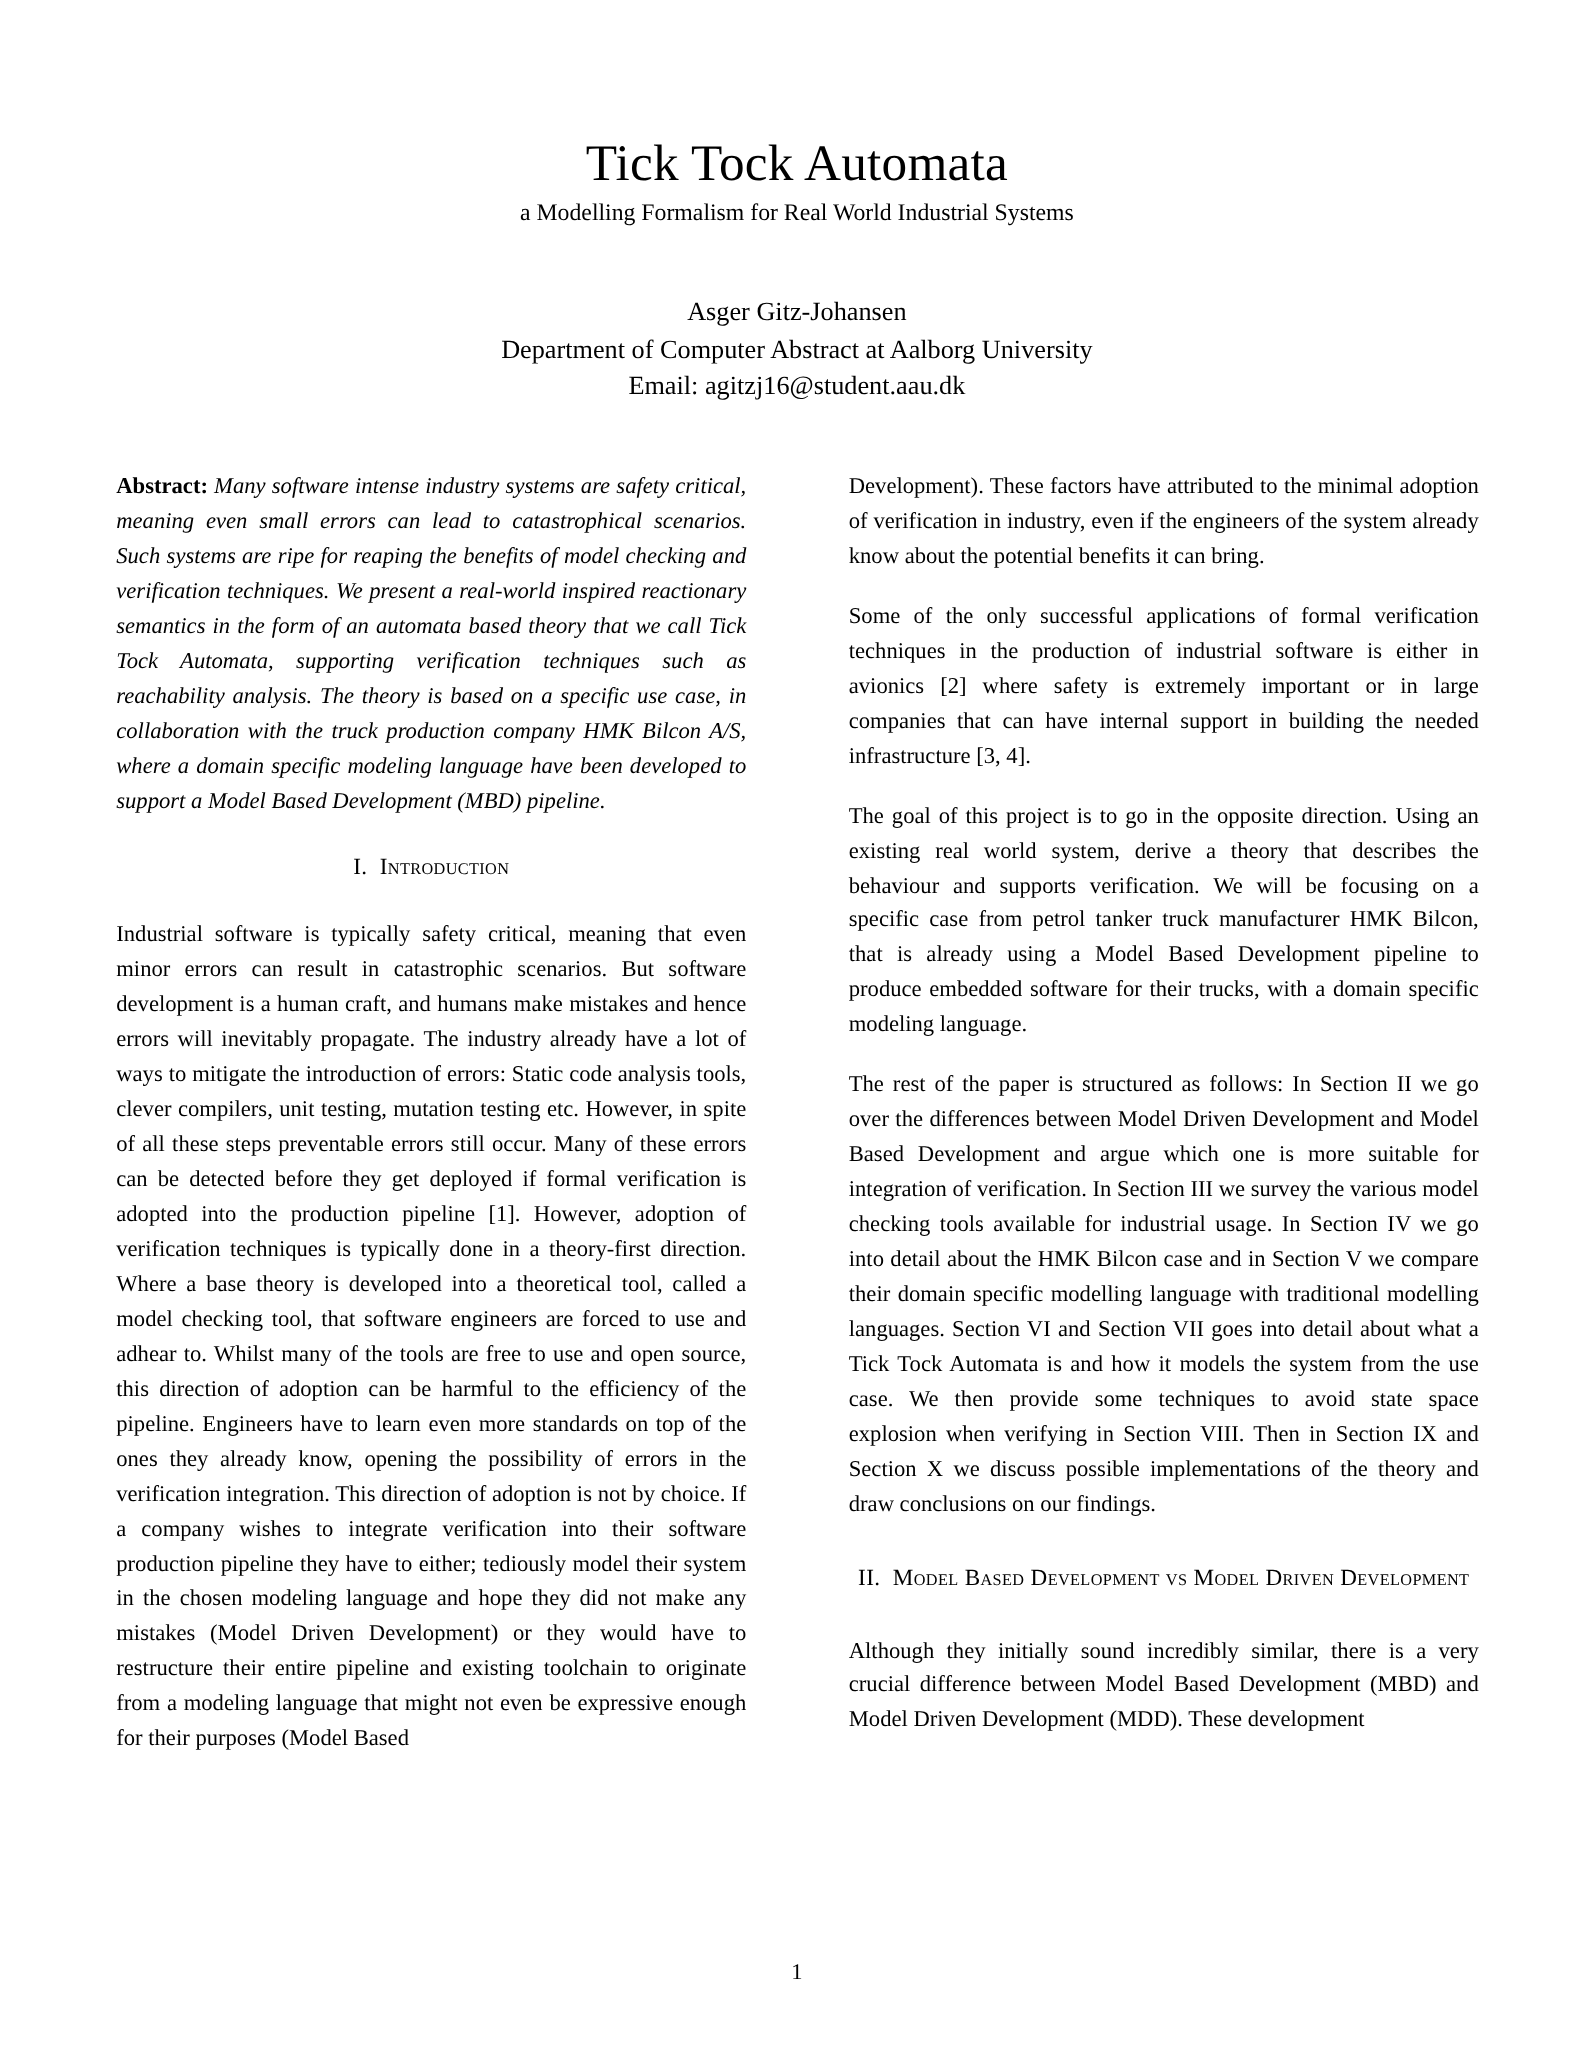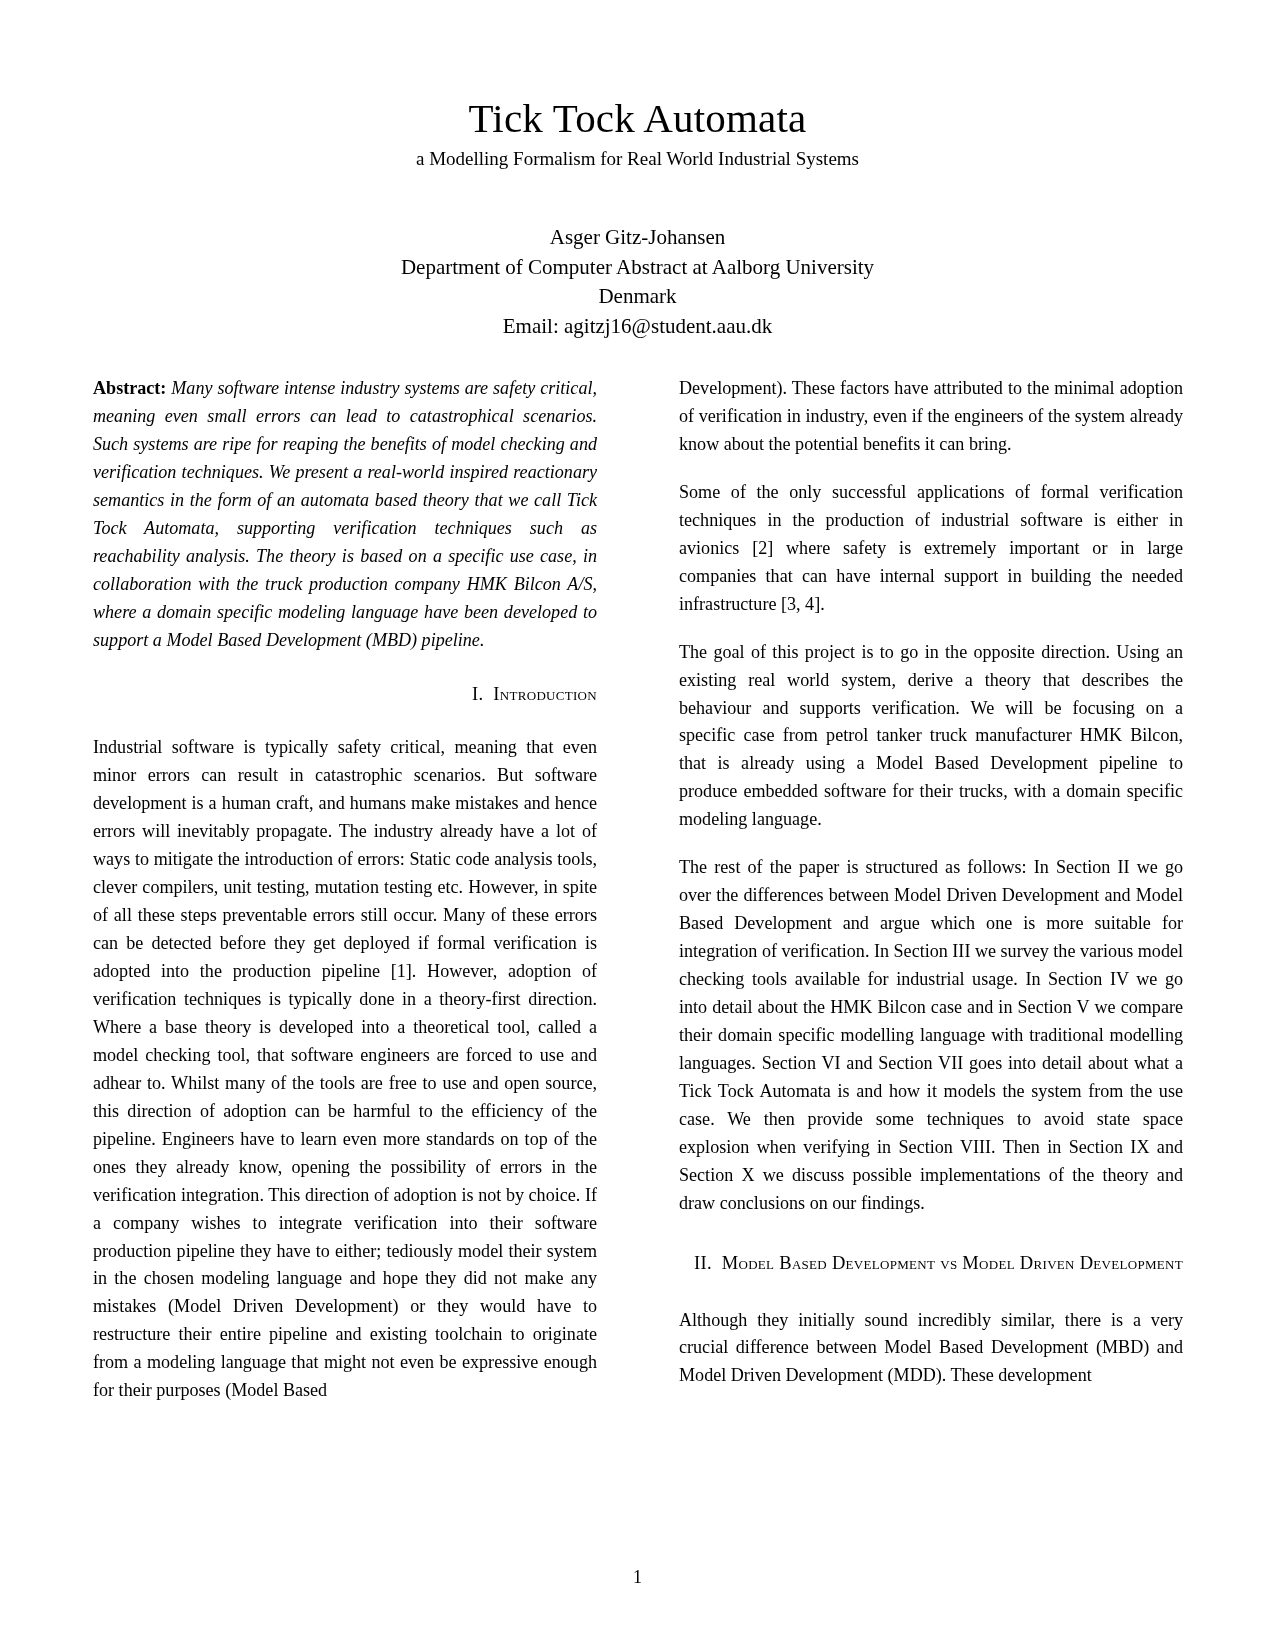--- a/index.html
+++ b/index.html
@@ -13,21 +13,21 @@
     font-family: "Liberation Serif", "DejaVu Serif", serif;
     color: #000000;
     position: relative;
     overflow: hidden;
   }
   .page {
     width: 1275px;
     height: 1651px;
     position: relative;
     box-sizing: border-box;
-    padding: 0;
+    padding: 12px;
   }
 
   
   .title-block {
     text-align: center;
     padding-top: 96px;
   }
   .paper-title {
     font-size: 41px;
     font-weight: normal;
@@ -73,21 +73,21 @@
     hyphens: none;
   }
   p.abstract {
     font-style: italic;
   }
   p.abstract .lead {
     font-style: normal;
     font-weight: bold;
   }
   .section-head {
-    text-align: right;
+    text-align: center;
     font-size: 18.5px;
     margin: 26px 0 27px 0;
     line-height: 1.45;
     font-variant: small-caps;
     letter-spacing: 0.3px;
   }
   .section-head .numeral {
     font-variant: normal;
   }
   .section-head.tight {
@@ -111,21 +111,20 @@
 <div class="page">
 
   <div class="title-block">
     <h1 class="paper-title">Tick Tock Automata</h1>
     <div class="paper-subtitle">a Modelling Formalism for Real World Industrial Systems</div>
   </div>
 
   <div class="author-block">
     <div>Asger Gitz-Johansen</div>
     <div>Department of Computer Abstract at Aalborg University</div>
-    <div>Denmark</div>
     <div>Email: agitzj16@student.aau.dk</div>
   </div>
 
   <div class="columns">
 
     <div class="col">
       <p class="body-par abstract"><span class="lead">Abstract:</span> <span>Many software intense industry systems are safety critical, meaning even small errors can lead to catastrophical scenarios. Such systems are ripe for reaping the benefits of model checking and verification techniques. We present a real-world inspired reactionary semantics in the form of an automata based theory that we call Tick Tock Automata, supporting verification techniques such as reachability analysis. The theory is based on a specific use case, in collaboration with the truck production company HMK Bilcon A/S, where a domain specific modeling language have been developed to support a Model Based Development (MBD) pipeline.</span></p>
 
       <div class="section-head"><span class="numeral">I.</span>&nbsp;&nbsp;<span>Introduction</span></div>
 

